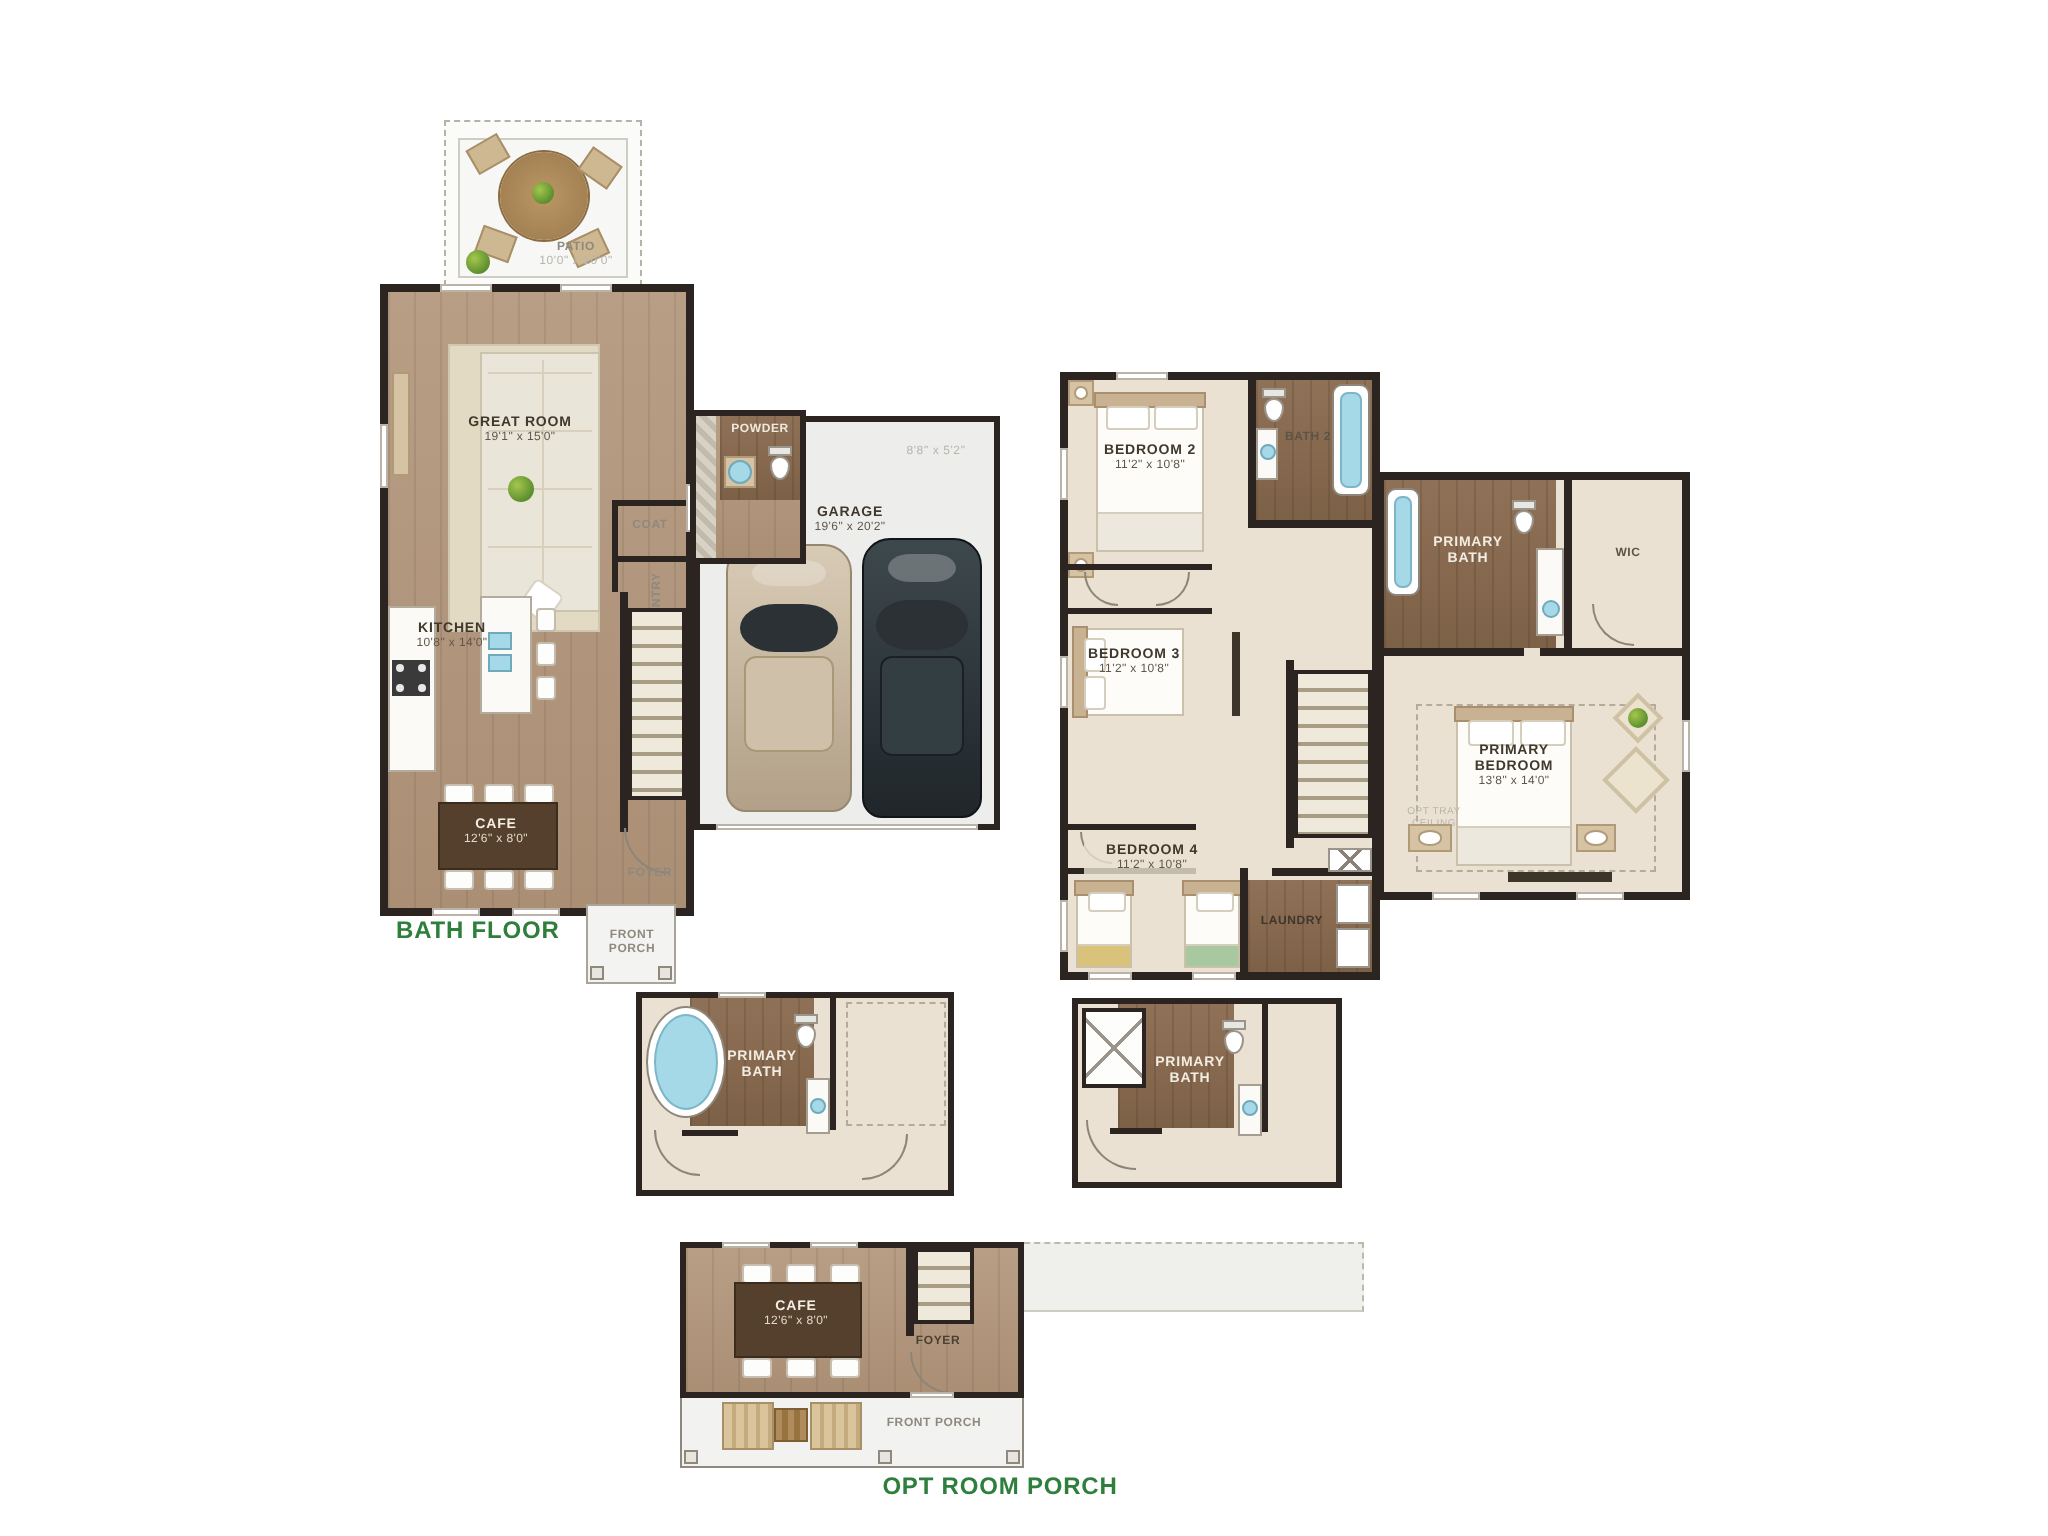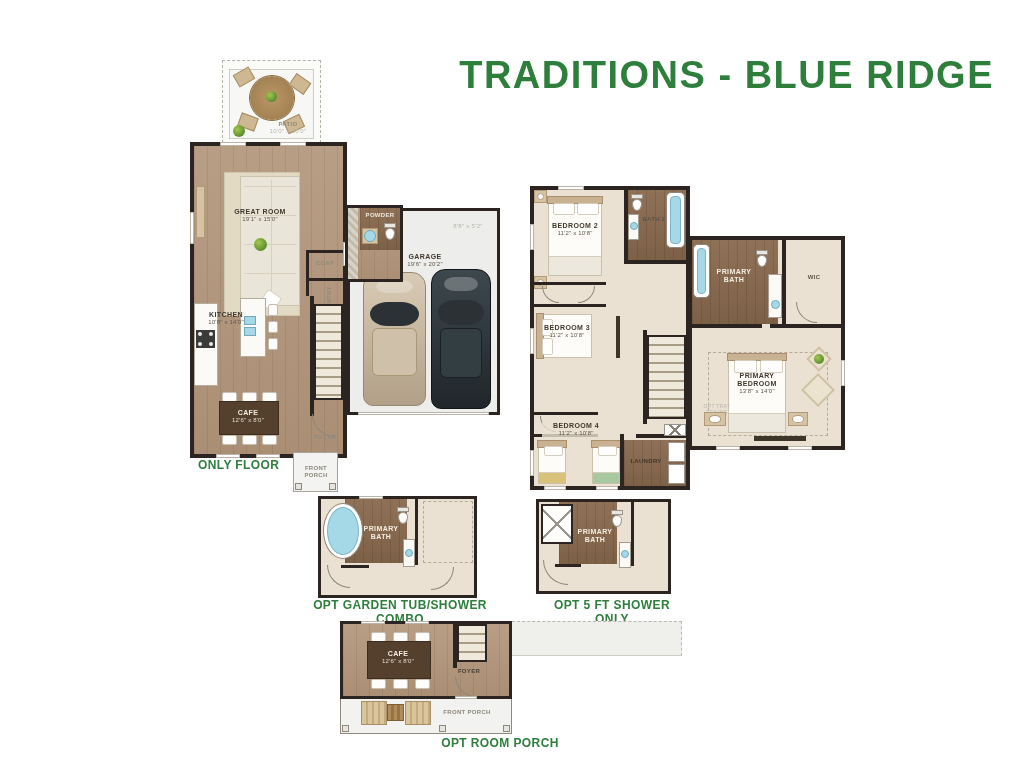--- a/index.html
+++ b/index.html
@@ -74,21 +74,20 @@
   .patio-table{position:absolute;border-radius:50%;background:radial-gradient(#bb9766,#9a784a);box-shadow:0 0 0 1px #8a6b42;}
   .pchair{position:absolute;background:#cdb891;border:1px solid #a98f68;}
   .post{position:absolute;width:7px;height:7px;background:#e8e5de;border:1px solid #8f897d;box-sizing:border-box;}
   .console{position:absolute;background:#3e352a;}
 </style>
 </head>
 <body>
 
 <div class="canvas">
 
-  <h1 class="title">TRADITIONS - BLUE RIDGE</h1>
 
   <div class="plan" style="left:222px;top:60px;width:99px;height:88px;border:1px dashed #b7b2a8;background:#fbfbf9;">
     <div class="abs" style="left:6px;top:8px;width:85px;height:70px;border:1px solid #cfccc4;background:#f7f7f5;"></div>
     <div class="patio-table" style="left:27px;top:15px;width:44px;height:44px;"></div>
     <div class="pchair" style="left:12px;top:9px;width:16px;height:12px;transform:rotate(-30deg);"></div>
     <div class="pchair" style="left:68px;top:16px;width:16px;height:12px;transform:rotate(35deg);"></div>
     <div class="pchair" style="left:62px;top:56px;width:16px;height:12px;transform:rotate(-25deg);"></div>
     <div class="pchair" style="left:16px;top:54px;width:16px;height:12px;transform:rotate(20deg);"></div>
     <div class="plant" style="left:10px;top:64px;width:12px;height:12px;"></div>
     <div class="plant" style="left:43px;top:30px;width:11px;height:11px;"></div>
@@ -196,21 +195,21 @@
     </div>
     <div class="toilet" style="left:36px;top:15px;">
         <div class="tank"></div>
         <div class="bowl"></div>
       </div>
     <div class="nstand" style="left:14px;top:20px;width:16px;height:16px;"></div>
     <div class="sink-round" style="left:16px;top:22px;width:12px;height:12px;"></div>
   </div>
 
   <div class="glabel" style="left:198px;top:458px;width:120px;text-align:left;">
-    <span>ONLY FLOOR</span>
+    <span>BATH FLOOR</span>
   </div>
 
   <div class="plan" style="left:293px;top:452px;width:45px;height:40px;background:#f3f3f1;border:1px solid #a9a399;">
     <div class="tinylabel" style="left:2px;top:12px;width:40px;">
       <div>FRONT PORCH</div>
     </div>
     <div class="post" style="left:1px;bottom:1px;"></div>
     <div class="post" style="right:1px;bottom:1px;"></div>
   </div>
 
@@ -371,42 +370,36 @@
     <div class="wall" style="left:94px;top:0;width:3px;height:66px;"></div>
     <div class="wall" style="left:20px;top:66px;width:28px;height:3px;"></div>
     <div class="rlabel" style="left:36px;top:26px;width:48px;color:#f3ede1;">
       <div>PRIMARY BATH</div>
     </div>
     <div class="dashrect" style="left:102px;top:2px;width:48px;height:60px;"></div>
     <div class="arc" style="left:6px;top:66px;width:22px;height:22px;"></div>
     <div class="arc" style="left:110px;top:68px;width:22px;height:22px;transform:scaleX(-1);"></div>
     <div class="win" style="left:38px;top:-3px;width:24px;height:3px;"></div>
   </div>
-  <div class="glabel" style="left:302px;top:598px;width:196px;">
-    <span>OPT GARDEN TUB/SHOWER COMBO</span>
-  </div>
 
   <div class="plan walls3 carpet" style="left:536px;top:499px;width:135px;height:95px;">
     <div class="abs wood-dark" style="left:20px;top:0;width:58px;height:62px;"></div>
     <div class="shower" style="left:2px;top:2px;width:32px;height:40px;"></div>
     <div class="toilet" style="left:72px;top:8px;">
         <div class="tank"></div>
         <div class="bowl"></div>
       </div>
     <div class="vanity" style="left:80px;top:40px;width:12px;height:26px;"></div>
     <div class="sink-round" style="left:82px;top:48px;width:8px;height:8px;"></div>
     <div class="wall" style="left:92px;top:0;width:3px;height:64px;"></div>
     <div class="wall" style="left:16px;top:62px;width:26px;height:3px;"></div>
     <div class="rlabel" style="left:32px;top:26px;width:48px;color:#f3ede1;">
       <div>PRIMARY BATH</div>
     </div>
     <div class="arc" style="left:4px;top:58px;width:24px;height:24px;"></div>
-  </div>
-  <div class="glabel" style="left:536px;top:598px;width:152px;">
-    <span>OPT 5 FT SHOWER ONLY</span>
   </div>
 
   <div class="abs" style="left:512px;top:621px;width:170px;height:35px;background:#efefec;border-top:1px dashed #bdb8ae;border-right:1px dashed #bdb8ae;border-bottom:1px solid #cfccc4;"></div>
 
   <div class="plan walls3 wood" style="left:340px;top:621px;width:172px;height:78px;">
     <div class="win" style="left:18px;top:-3px;width:24px;height:3px;"></div>
     <div class="win" style="left:62px;top:-3px;width:24px;height:3px;"></div>
     <div class="chair" style="left:28px;top:8px;width:13px;height:8px;"></div>
     <div class="chair" style="left:50px;top:8px;width:13px;height:8px;"></div>
     <div class="chair" style="left:72px;top:8px;width:13px;height:8px;"></div>

